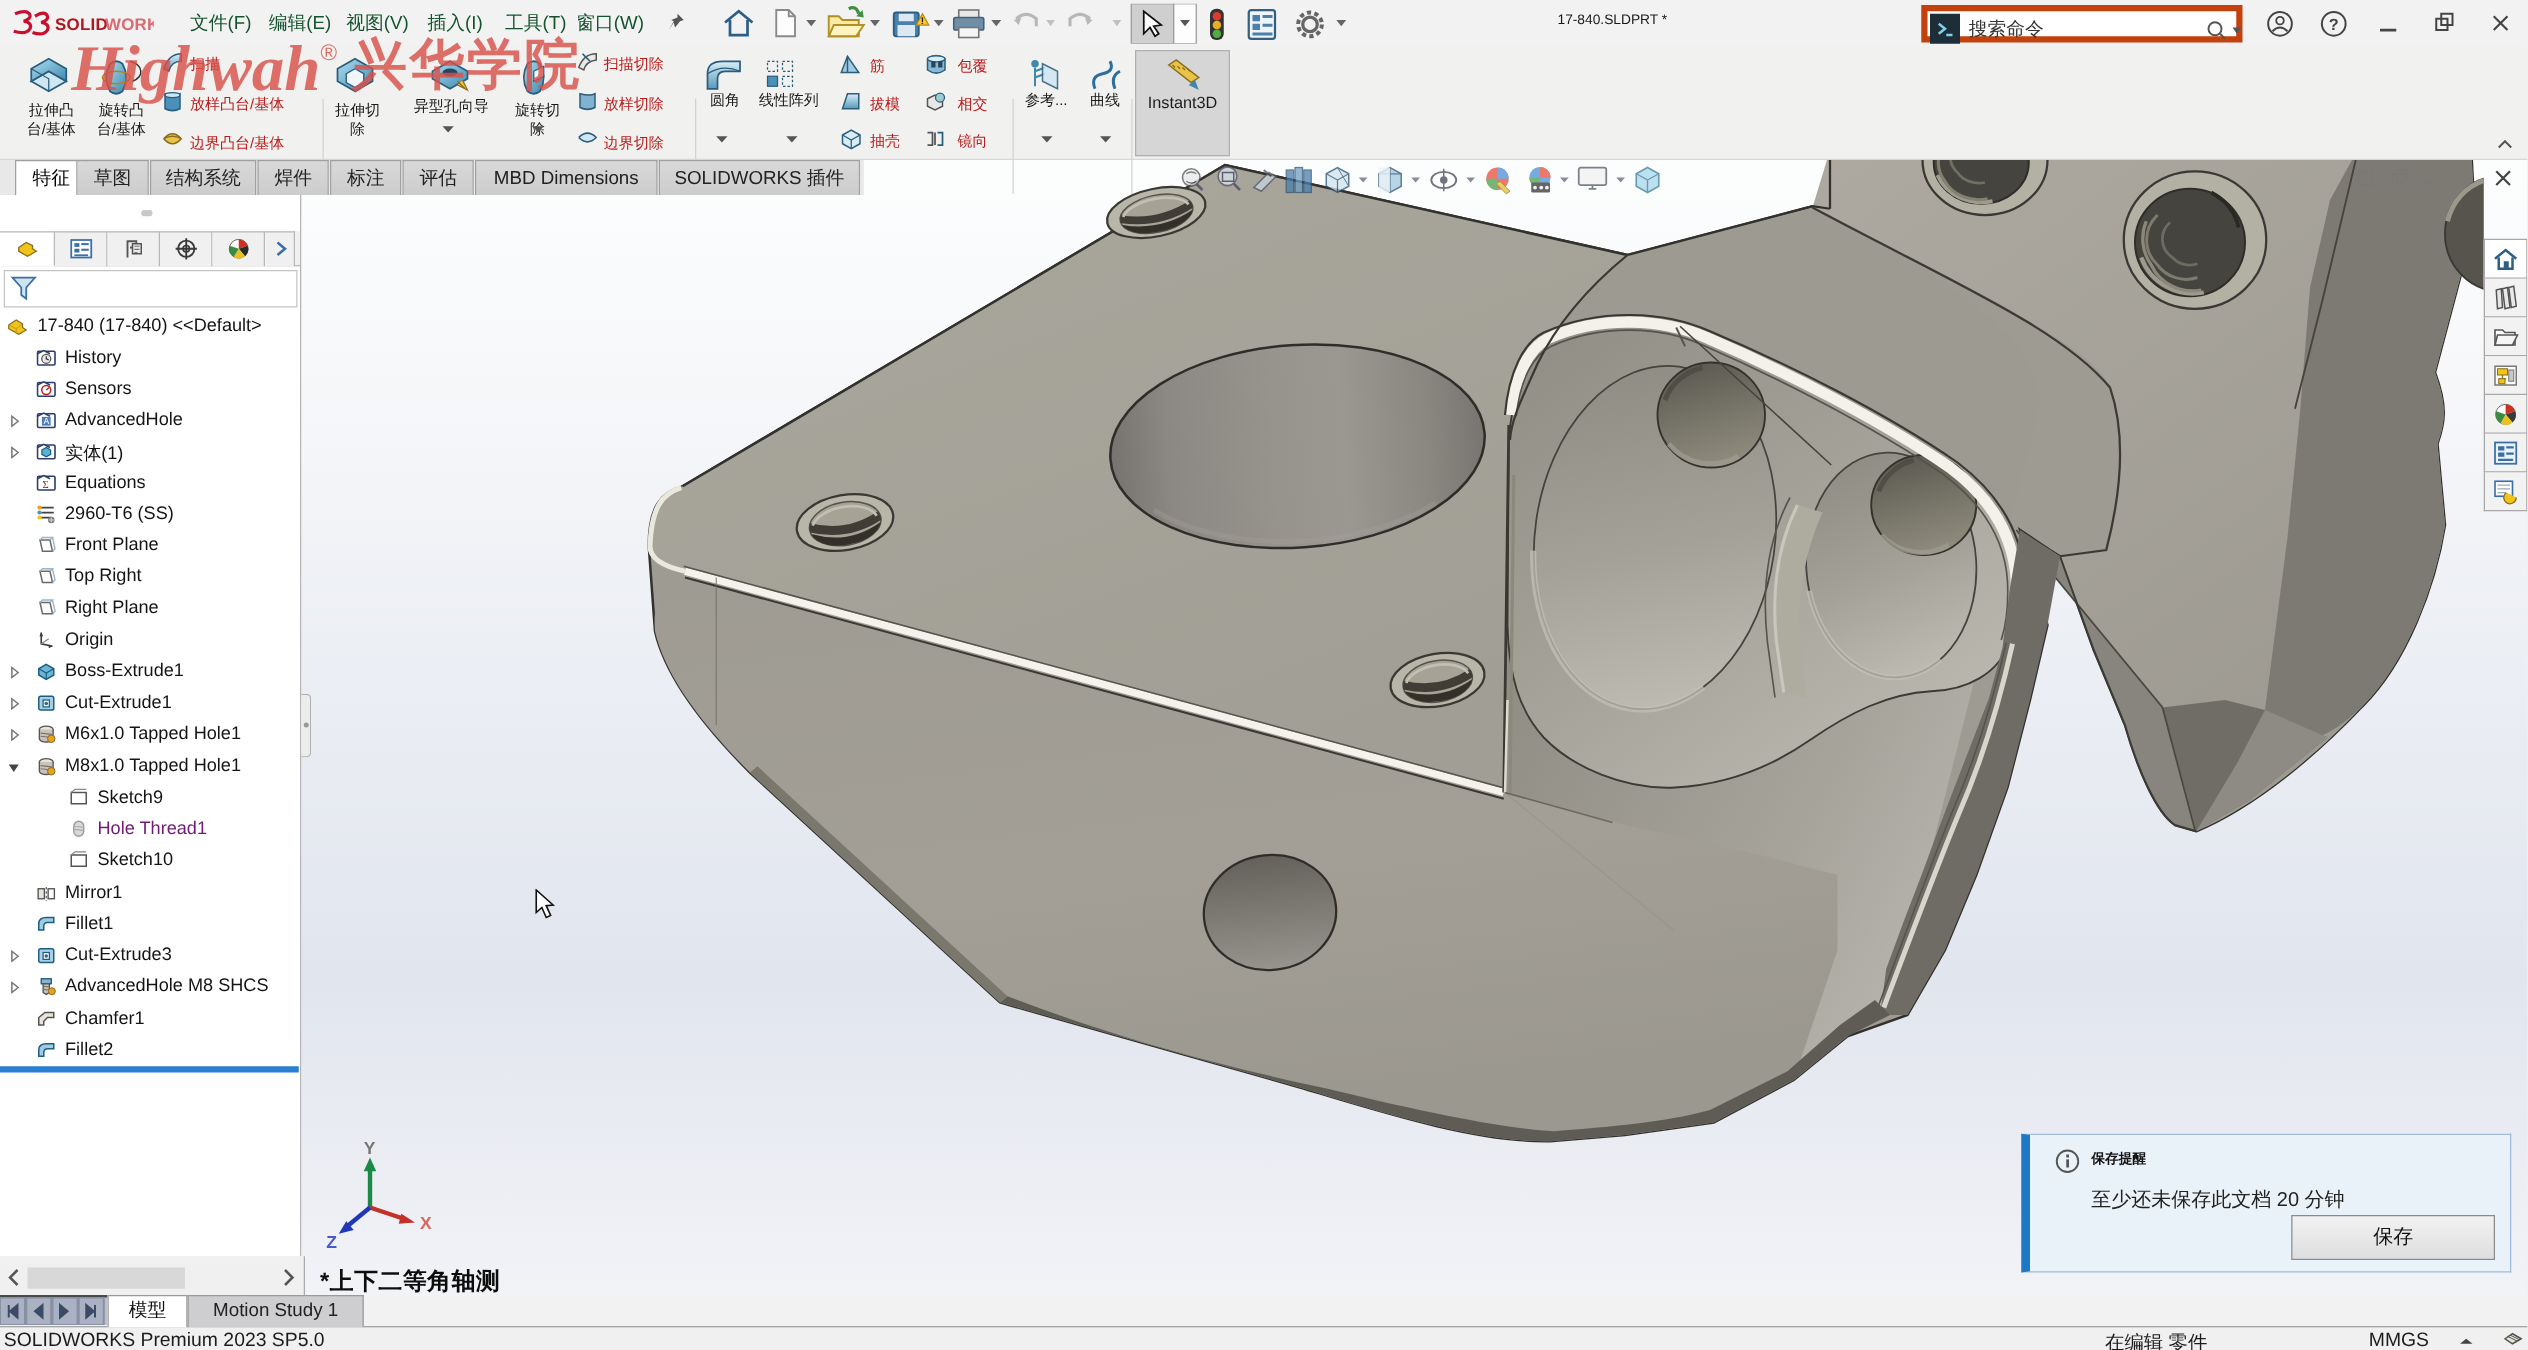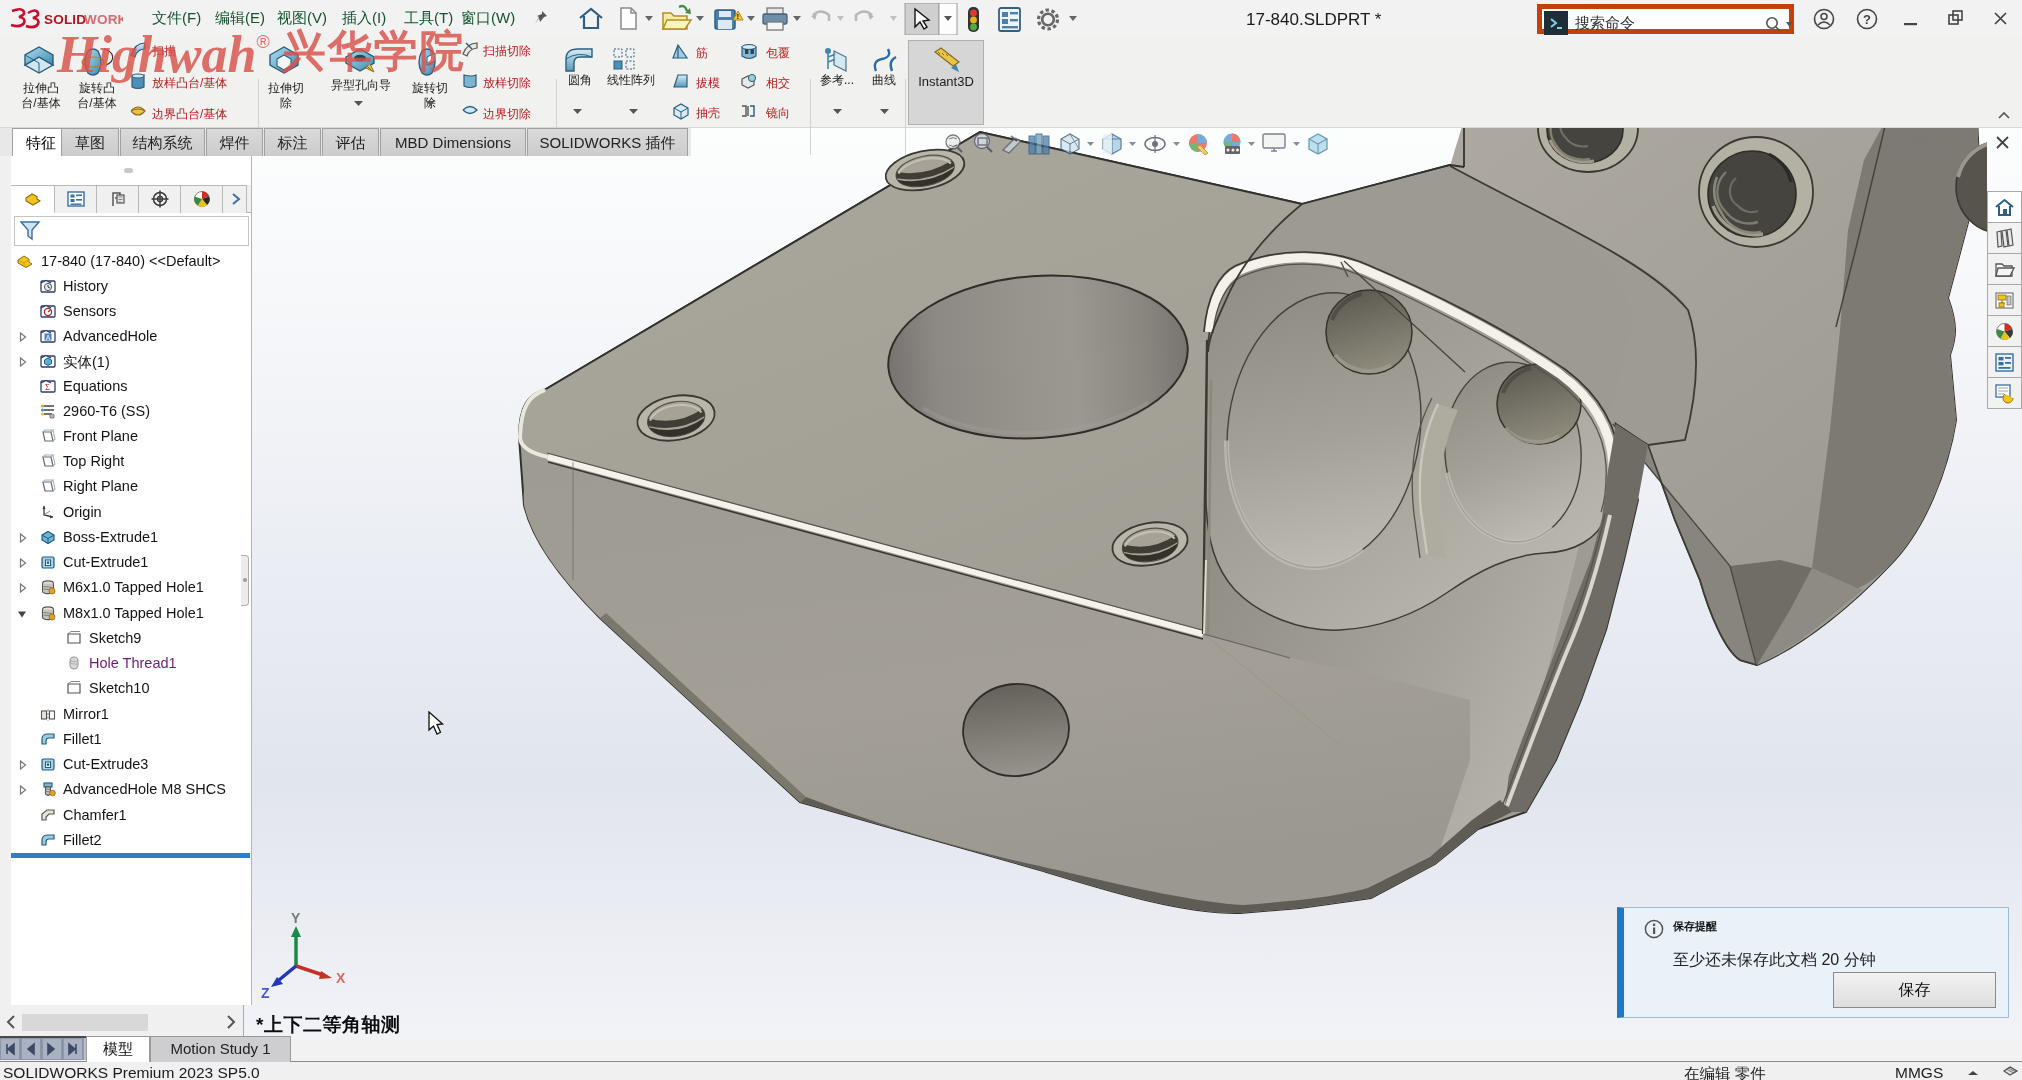--- a/index.html
+++ b/index.html
@@ -3,21 +3,21 @@
 <meta charset="utf-8">
 <style>
 * { margin:0; padding:0; box-sizing:border-box; }
 html,body { width:2022px; height:1080px; overflow:hidden; }
 body { font-family:"Liberation Sans",sans-serif; background:#f0f0f0; position:relative; }
 .abs { position:absolute; }
 #titlebar { left:0; top:0; width:2022px; height:37px; background:#f2f2f2; }
 #ribbon { left:0; top:37px; width:2022px; height:91px; background:#f1f1f0; border-bottom:1px solid #d8d8d8; }
 #tabrow { left:0; top:128px; width:691px; height:28px; background:#e8e8e8; z-index:5; }
 #viewport { left:241px; top:128px; width:1781px; height:910px; background:linear-gradient(180deg,#fcfdfd 0%,#f7f8fa 18%,#eaedf3 48%,#e1e5ee 72%,#ebedf3 88%,#f2f3f7 100%); overflow:hidden; }
-#leftpanel { left:0; top:156px; width:241px; height:849px; background:#ffffff; border-right:1px solid #b5b5b5; z-index:6; overflow:hidden;margin-left:11px; }
+#leftpanel { left:0; top:156px; width:241px; height:849px; background:#ffffff; border-right:1px solid #b5b5b5; z-index:6; overflow:hidden; }
 #hscroll { left:0; top:1005px; width:244px; height:33px; background:#f0f0f0; border-right:1px solid #aaa; z-index:6; }
 #docktabs { left:0; top:1038px; width:2022px; height:24px; background:#f2f2f2; border-bottom:1px solid #8a8a8a; z-index:6; }
 #statusbar { left:0; top:1062px; width:2022px; height:18px; background:#f0f0f0; z-index:6; }
 #watermark { left:57px; top:22px; z-index:40; color:#d9514a; opacity:0.82; white-space:nowrap; }
 .menuitem { position:absolute; top:9px; font-size:15px; color:#14532d; }
 .ribcap { position:absolute; font-size:12px; color:#1c1c1c; text-align:center; line-height:15px; }
 .smallrow { position:absolute; font-size:12px; color:#b91c1c; white-space:nowrap; }
 .rsep { position:absolute; top:42px; width:1px; height:76px; background:#d2d2d0; }
 .tab { position:absolute; top:0; height:28px; background:linear-gradient(#d9d9d9,#cccccc); border:1px solid #a0a0a0; border-bottom:none; font-size:15px; color:#222; text-align:center; line-height:27px; }
 .tab.active { background:#ffffff; color:#000; }
@@ -455,21 +455,21 @@
     <rect x="427" y="16" width="6" height="5" fill="#4a7fae"></rect>
     <rect x="435" y="16" width="8" height="2.4" fill="#4a7fae"></rect>
     <rect x="427" y="23" width="16" height="2.4" fill="#4a7fae"></rect>
 
     <g transform="translate(473,16.5)">
       <circle r="9.5" fill="none" stroke="#666" stroke-width="3.2" stroke-dasharray="3.4 2.6"></circle>
       <circle r="5.8" fill="none" stroke="#666" stroke-width="2.6"></circle>
     </g>
     <path d="M494,13 l8,0 l-4,5 z" fill="#666"></path>
   </svg>
-  <span class="abs" style="left:1246px;top:10px;font-size:17px;color:#1a1a1a">17-840.SLDPRT *</span>
+  <span class="abs" style="left:1246px;top:10px;font-size:11px;color:#1a1a1a">17-840.SLDPRT *</span>
 
   <div class="abs" style="left:1537px;top:4px;width:257px;height:30px;background:#fff;border:5px solid #c2410c">
     <div class="abs" style="left:2px;top:2px;width:24px;height:24px;background:#1d2e38"></div>
     <svg class="abs" style="left:5px;top:5px" width="18" height="18" viewBox="0 0 18 18">
       <path d="M4,5 l5,4 l-5,4" fill="none" stroke="#7fd0e8" stroke-width="2"></path>
       <path d="M10,14 l5,0" stroke="#7fd0e8" stroke-width="2"></path>
     </svg>
     <span class="abs" style="left:33px;top:5px;font-size:15px;color:#333">搜索命令</span>
     <svg class="abs" style="left:222px;top:6px" width="30" height="18" viewBox="0 0 30 18">
       <circle cx="8" cy="8" r="5.2" fill="none" stroke="#555" stroke-width="1.6"></circle>

